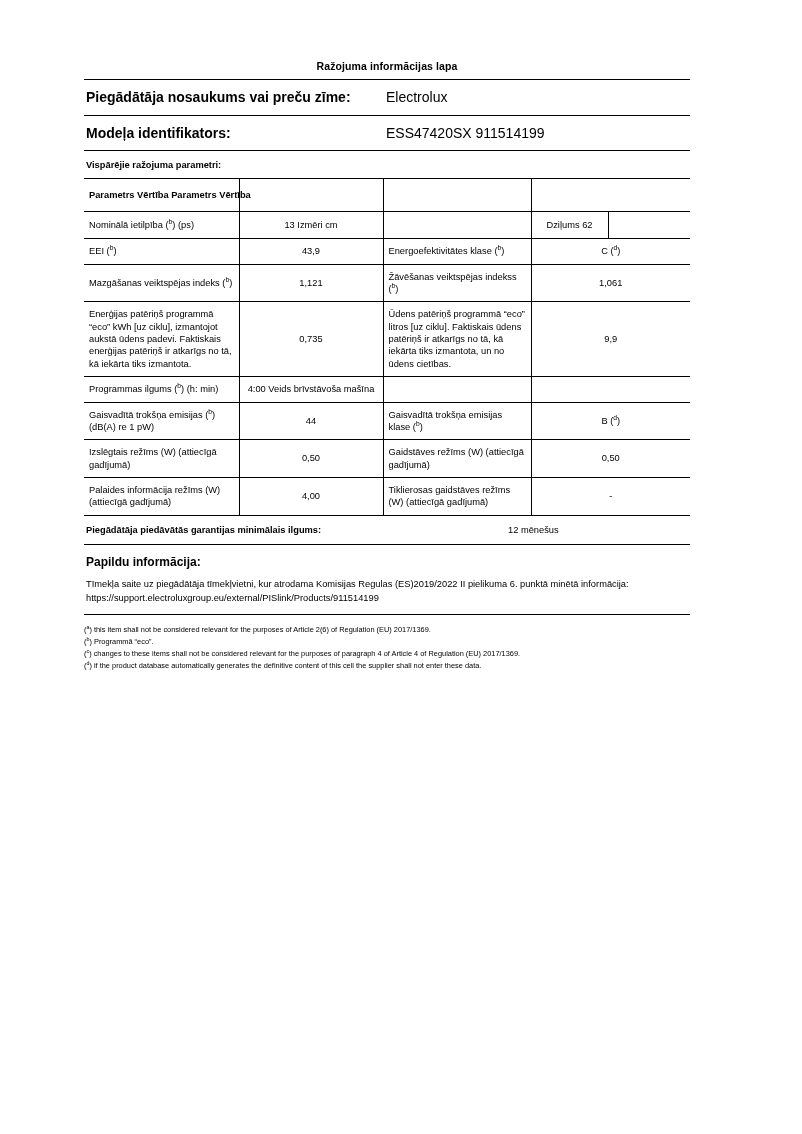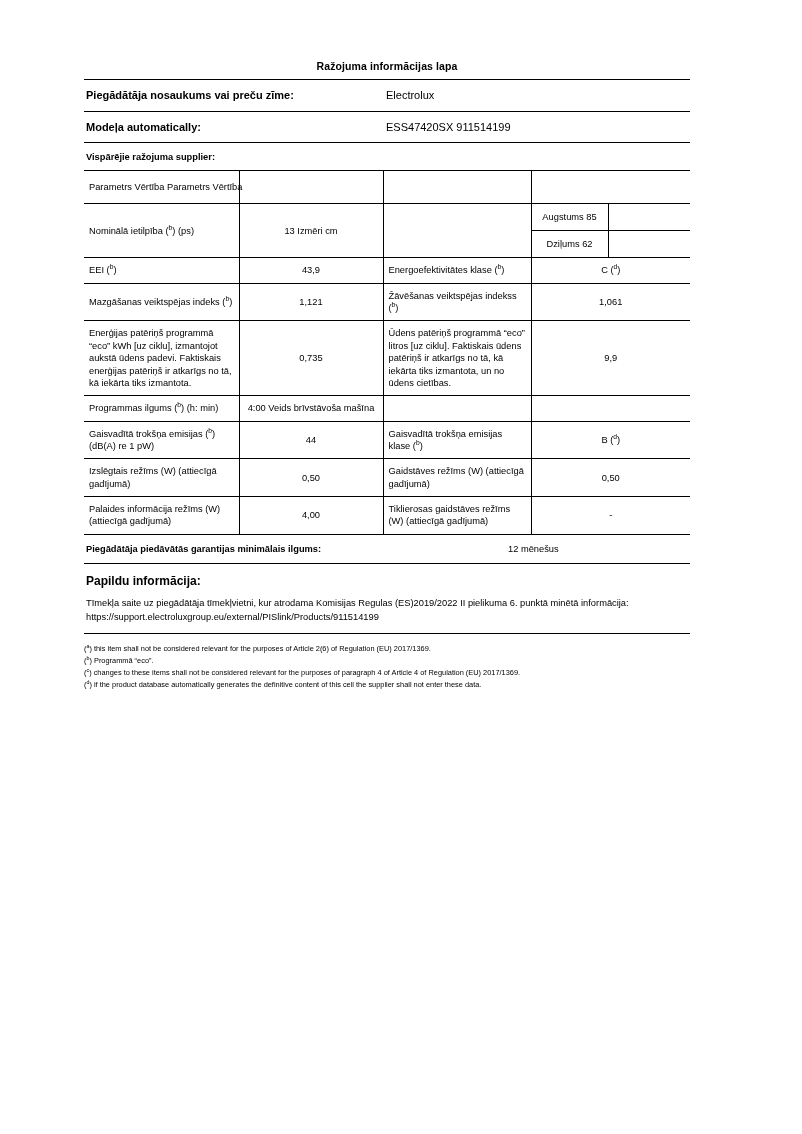--- a/index.html
+++ b/index.html
@@ -46,21 +46,21 @@
   td {
     vertical-align: middle;
     font-size: 9.3px;
     line-height: 1.33;
     padding: 6px 5px;
   }
 
   
   .ident td {
     padding: 8px 0 8px 2px;
-    font-size: 11px;
+    font-size: 14px;
   }
   .ident tr { border-bottom: 1.6px solid #000; }
   .ident tr:first-child { border-top: 1.6px solid #000; }
   .ident .lbl { font-weight: bold; width: 292px; }
   .ident .val { font-weight: normal; padding-left: 8px; }
 
   
   .sect-head {
     font-size: 9.3px;
     font-weight: bold;
@@ -90,20 +90,21 @@
     position: relative;
     overflow: visible;
     white-space: nowrap;
   }
   .hdr-overflow span {
     position: absolute;
     left: 5px;
     top: 50%;
     transform: translateY(-50%);
     white-space: nowrap;
+    font-weight: bold;
   }
 
   
   .bleed {
     position: relative;
     overflow: visible;
   }
   .bleed > span {
     position: absolute;
     left: 50%;
@@ -182,27 +183,27 @@
 
     <div class="doc-title">Ražojuma informācijas lapa</div>
 
     <table class="ident">
       <tbody>
         <tr>
           <td class="lbl">Piegādātāja nosaukums vai preču zīme:</td>
           <td class="val">Electrolux</td>
         </tr>
         <tr>
-          <td class="lbl">Modeļa automatically:</td>
+          <td class="lbl">Modeļa identifikators:</td>
           <td class="val">ESS47420SX 911514199</td>
         </tr>
       </tbody>
     </table>
 
-    <div class="sect-head">Vispārējie ražojuma supplier:</div>
+    <div class="sect-head">Vispārējie ražojuma parametri:</div>
 
     <table class="params">
       <colgroup>
         <col class="c1">
           <col class="c2">
           <col class="c3">
           <col class="c4">
       </colgroup>
       <tbody>
 
@@ -216,24 +217,20 @@
         </tr>
 
         <tr>
           <td><span>Nominālā ietilpība (</span><sup>b</sup><span>) (ps)</span></td>
           <td class="c2">13 Izmēri cm</td>
           <td></td>
           <td class="nested-cell">
             <table class="dims">
               <tbody>
                 <tr>
-                  <td class="dim-lbl">Augstums 85</td>
-                  <td class="dim-val"></td>
-                </tr>
-                <tr>
                   <td class="dim-lbl">Dziļums 62</td>
                   <td class="dim-val"></td>
                 </tr>
               </tbody>
             </table>
           </td>
         </tr>
 
         <tr>
           <td><span>EEI (</span><sup>b</sup><span>)</span></td>

